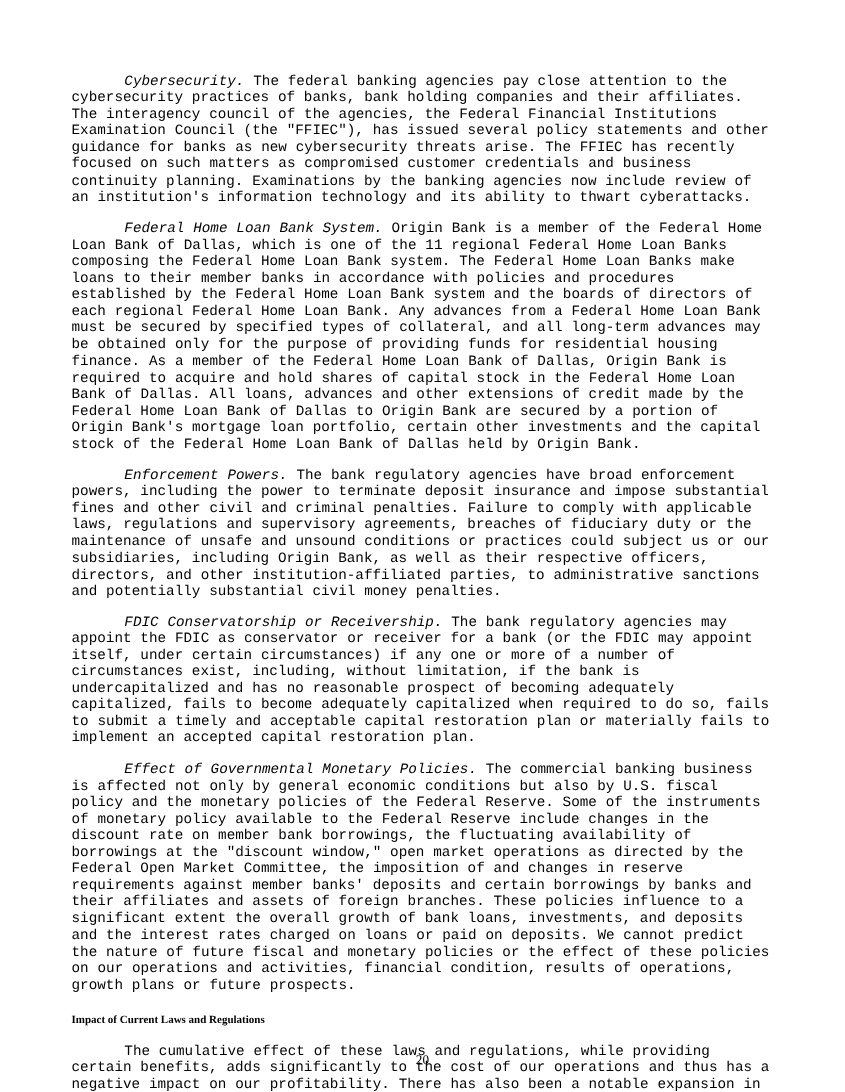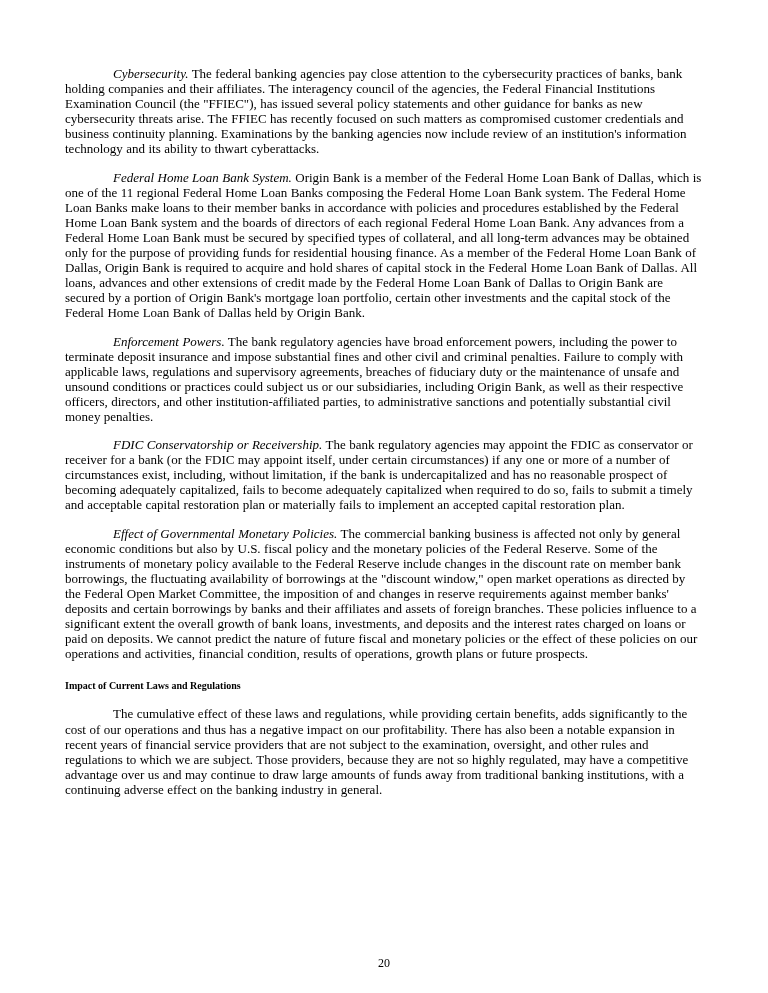--- a/index.html
+++ b/index.html
@@ -18,20 +18,21 @@
   }
   .sheet {
     padding: 66px 66px 0 65px;
   }
   .para {
     margin: 0 0 13px 0;
     text-indent: 48px;
     line-height: 15.1px;
     text-align: left;
     word-spacing: 0.2px;
+    font-family: Liberation Mono, monospace;
   }
   .para .lead {
     font-style: italic;
   }
   .heading {
     font-size: 10px;
     font-weight: bold;
     margin: 17px 0 13px 0;
     line-height: 15.1px;
     text-indent: 0;

